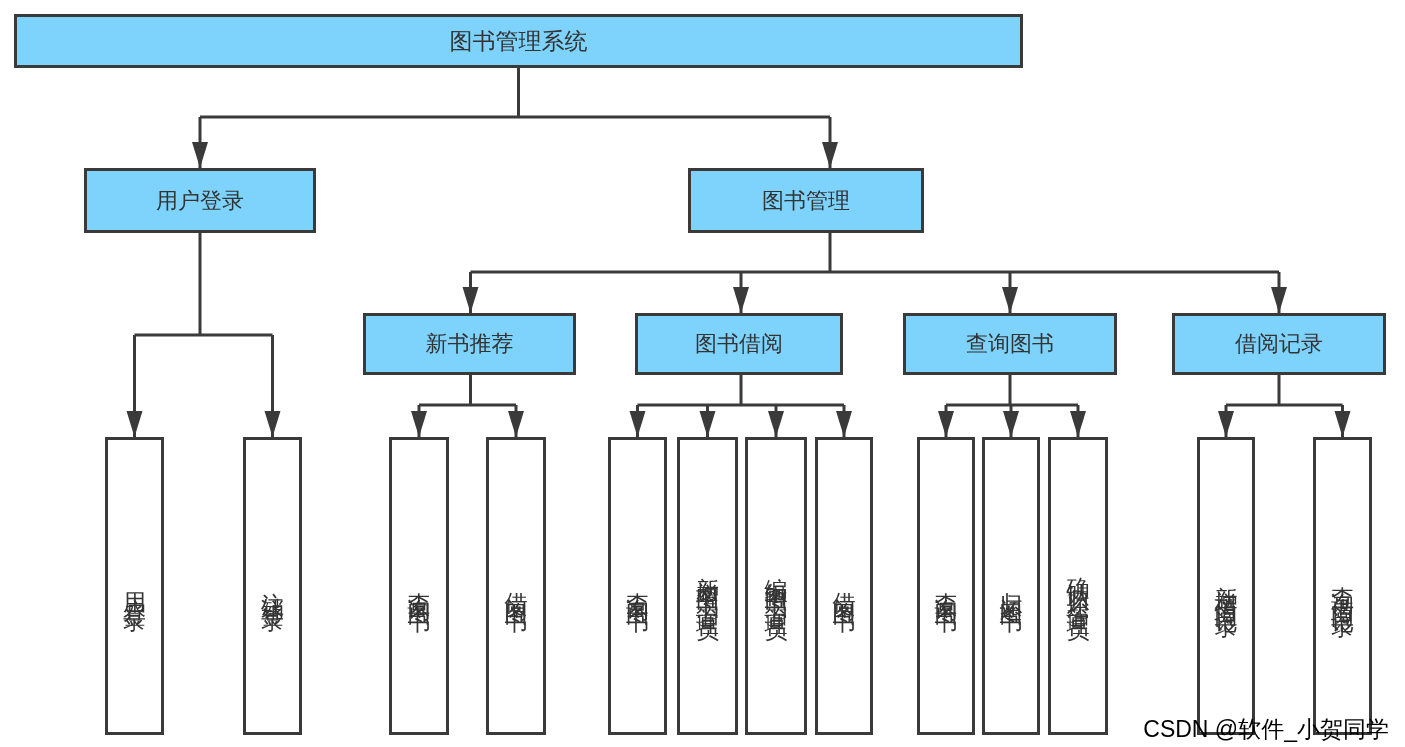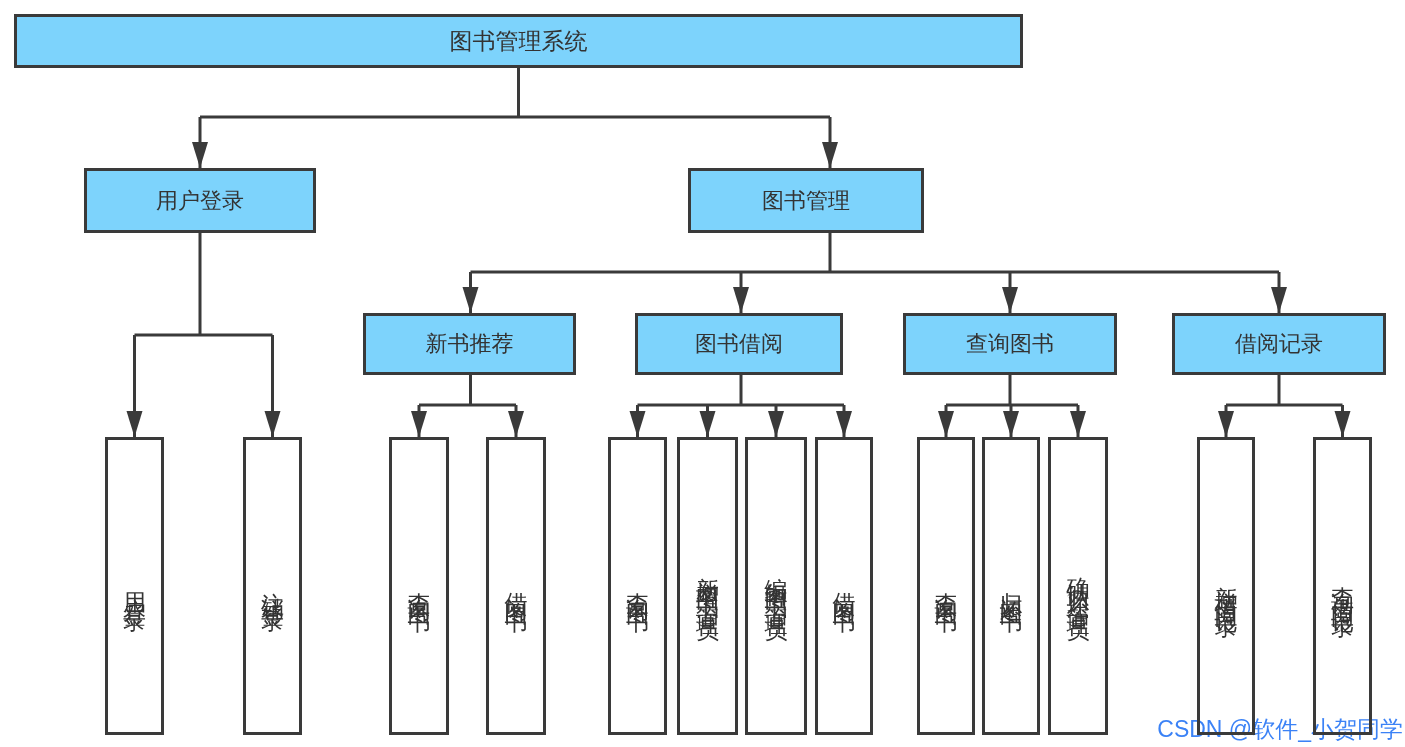--- a/index.html
+++ b/index.html
@@ -19,22 +19,22 @@
     position:absolute;box-sizing:border-box;background:#ffffff;
     border:3px solid #3a3a3a;color:#333333;
     display:flex;align-items:center;justify-content:center;
     top:437px;height:298px;font-size:23px;line-height:1;
   }
   .vnode .vtext{
     writing-mode:vertical-rl;text-orientation:mixed;
     letter-spacing:6px;white-space:nowrap;
   }
   .watermark{
-    position:absolute;right:2px;top:714px;
-    font-size:23px;color:#3b82f6;mix-blend-mode:darken;
+    position:absolute;right:16px;top:714px;
+    font-size:23px;color:#000000;mix-blend-mode:darken;
     white-space:nowrap;
   }
 </style>
 </head>
 <body>
 
 <div class="canvas">
 
   <svg class="connectors" viewBox="0 0 1405 747" xmlns="http://www.w3.org/2000/svg" aria-hidden="true">
     <g stroke="#3a3a3a" stroke-width="3" fill="none">

